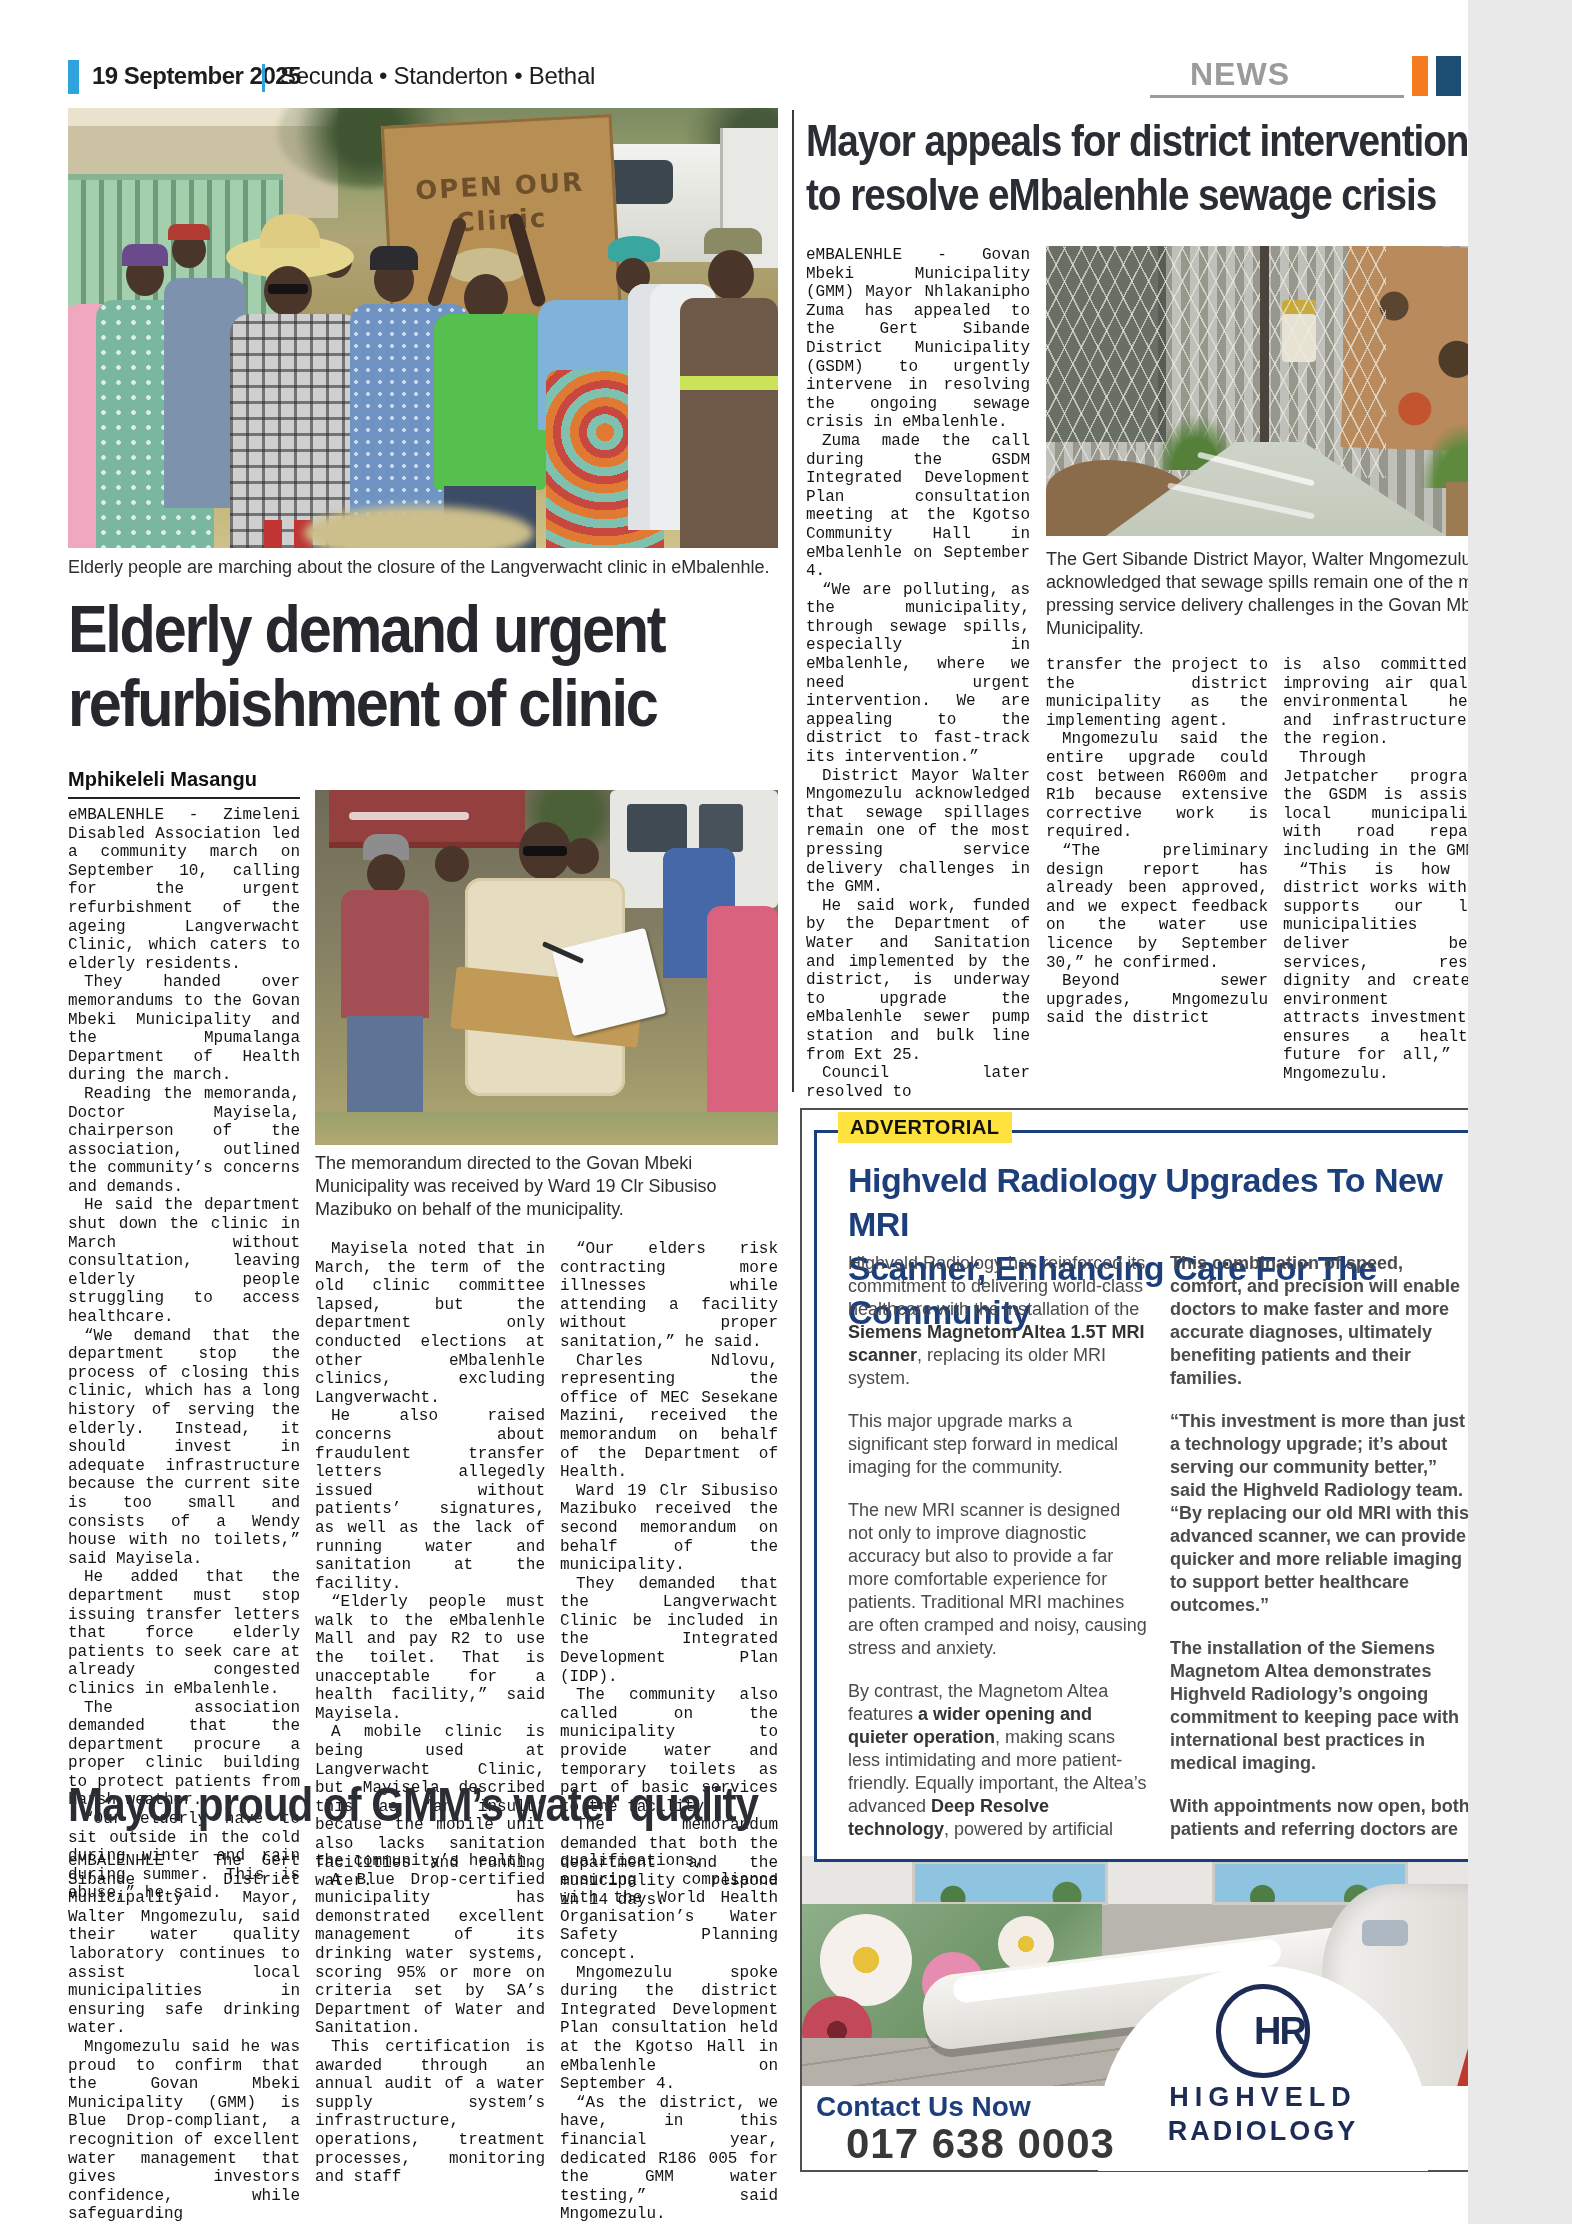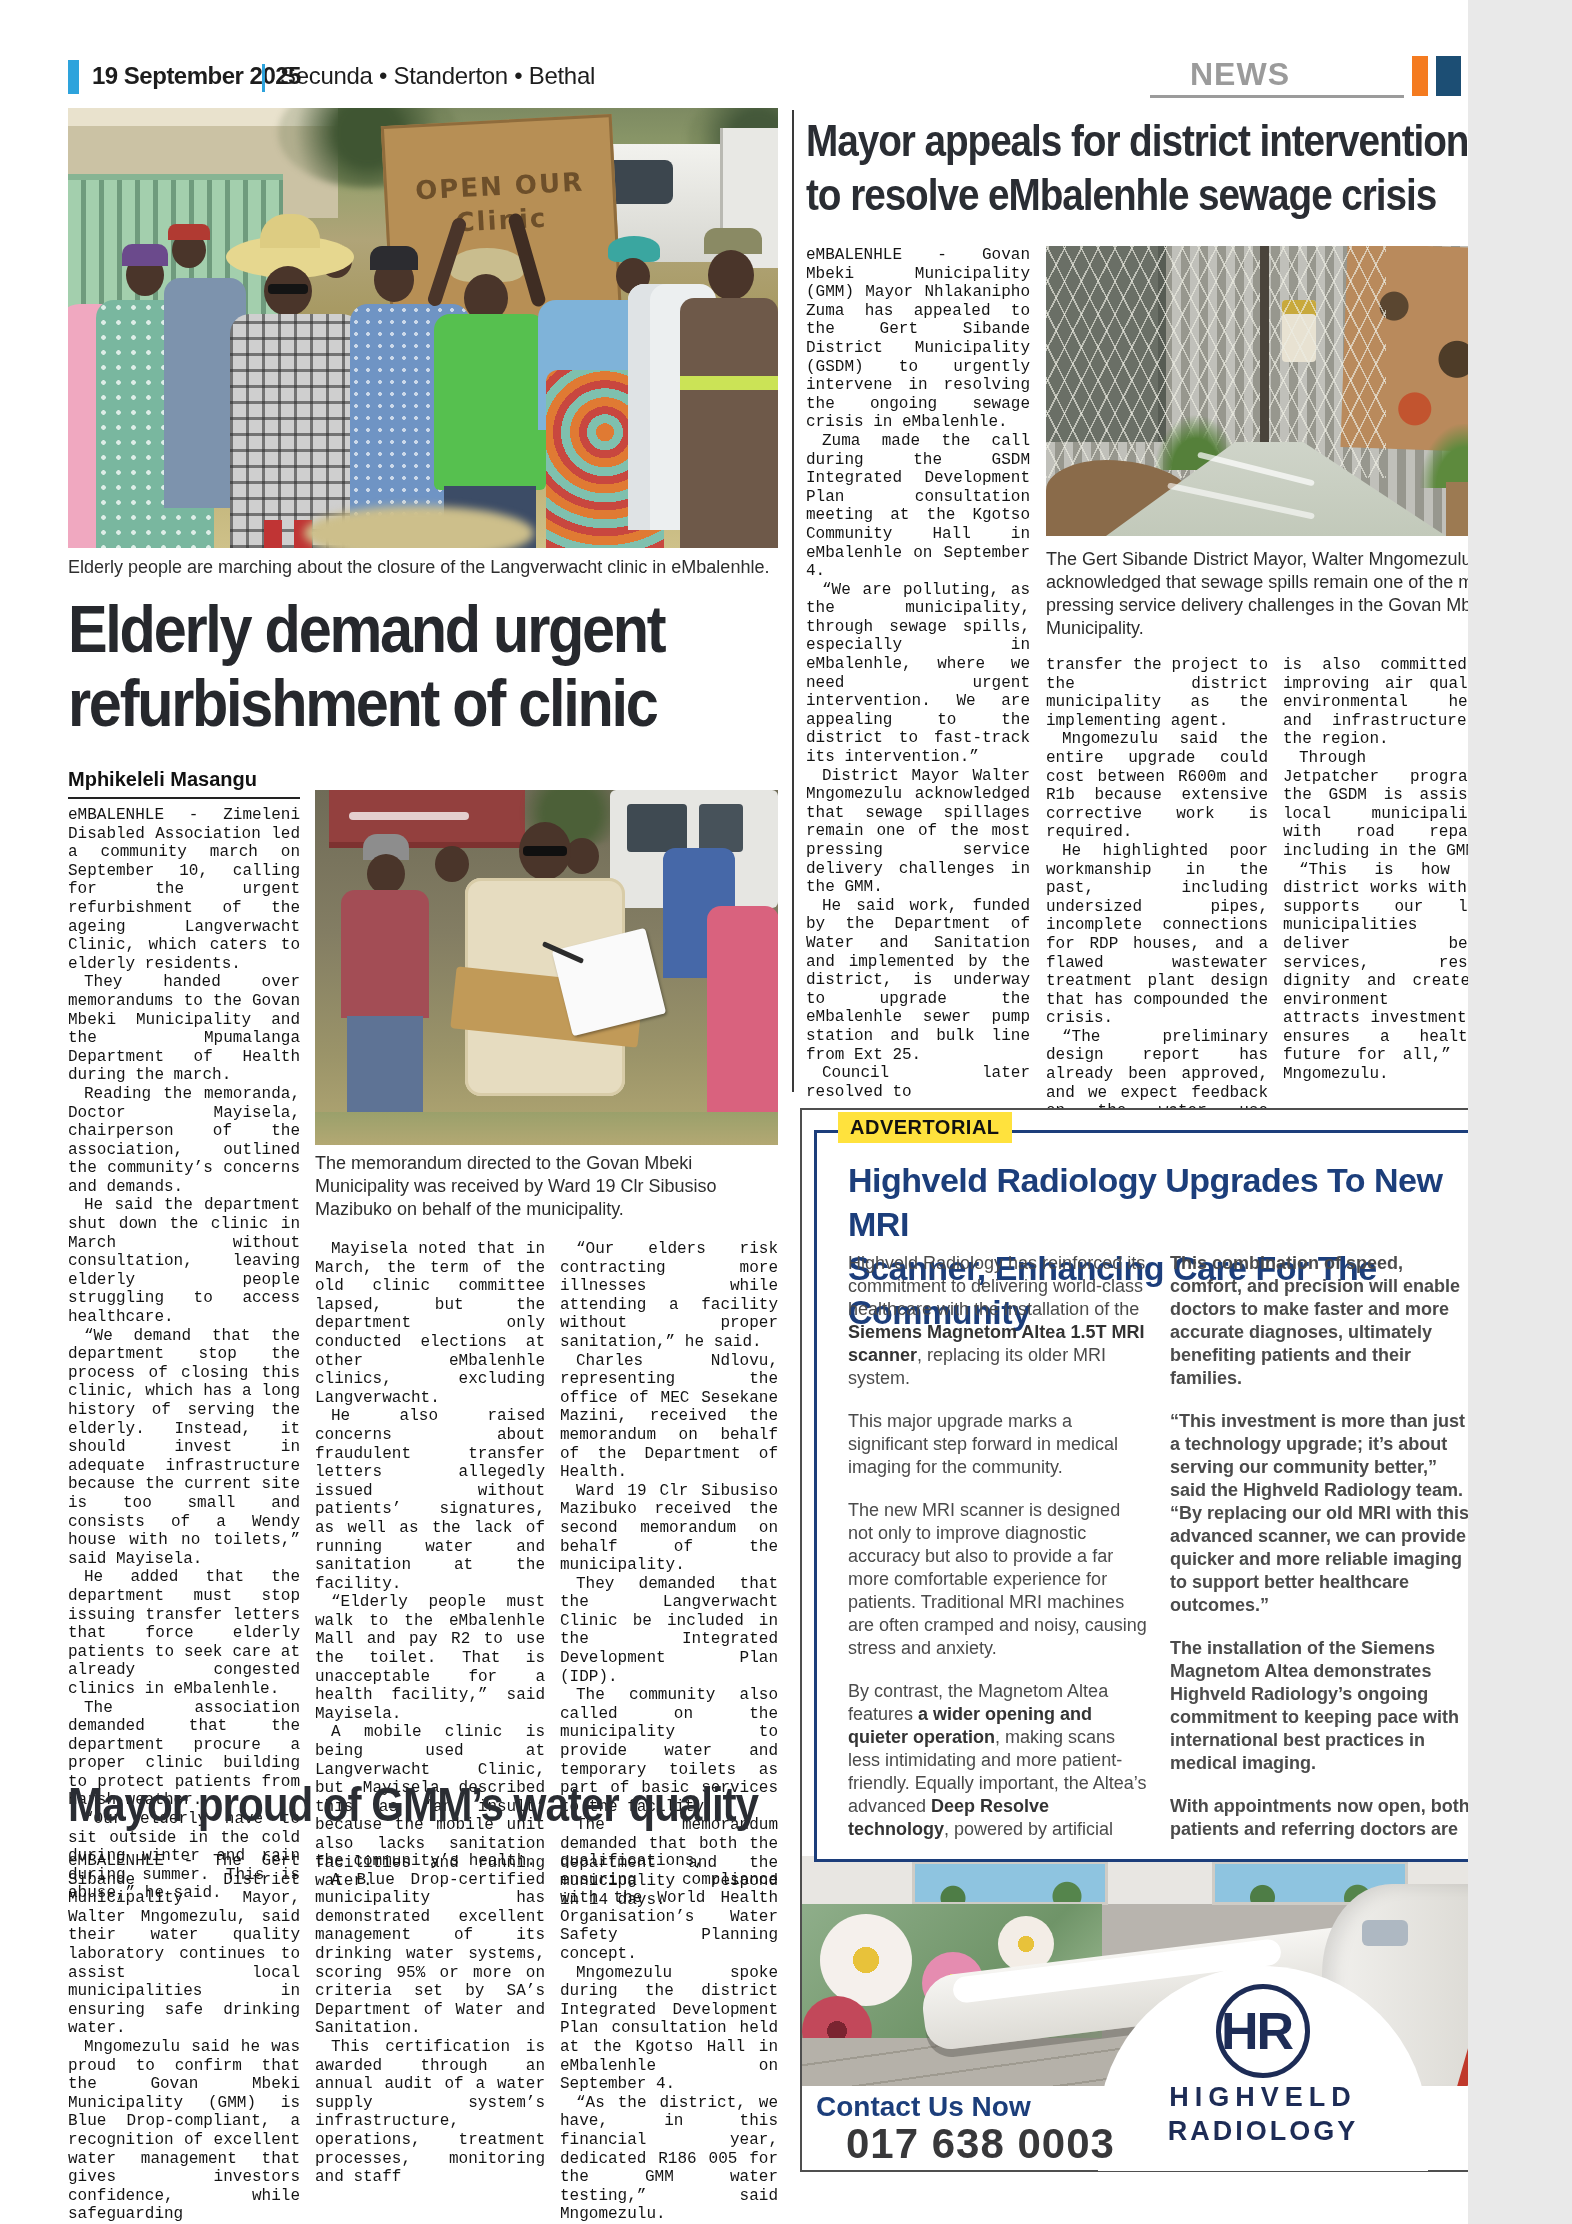--- a/index.html
+++ b/index.html
@@ -46,21 +46,21 @@
            color:#1c3e7b;letter-spacing:-.5px;}
   .adcol{font-size:18px;line-height:23px;color:#4b4b4b;}
   .adcol p{margin:0 0 20px;}
   .adcol b{color:#333;}
   .ad-contact{left:816px;top:2092px;font-size:28px;line-height:30px;font-weight:bold;color:#1c3e7b;}
   .ad-phone{left:846px;top:2122px;font-size:42px;line-height:44px;font-weight:bold;color:#38383a;
             letter-spacing:1px;}
   .brand-blob{left:1098px;top:1966px;width:330px;height:205px;background:#fff;
               border-radius:165px 165px 0 0;}
   .brand-circle{left:1216px;top:1984px;width:84px;height:84px;border:5px solid #1d2c56;
-                border-radius:50%;color:#1d2c56;font-size:52px;font-weight:bold;text-align:left;
+                border-radius:50%;color:#1d2c56;font-size:38px;font-weight:bold;text-align:right;
                 line-height:84px;letter-spacing:-2px;}
   .brand1{left:1098px;top:2082px;width:330px;text-align:center;font-size:27px;font-weight:600;
           color:#1d2c56;letter-spacing:6px;}
   .brand2{left:1098px;top:2116px;width:330px;text-align:center;font-size:27px;font-weight:600;
           color:#1d2c56;letter-spacing:3px;}
   .ad-band{left:802px;top:2086px;width:704px;height:80px;background:#fff;}
 
   
   .photo{overflow:hidden;}
   .p1{left:68px;top:108px;width:710px;height:440px;
@@ -250,21 +250,20 @@
     <div class="abs" style="left:60px;top:196px;width:340px;height:94px;background:linear-gradient(180deg,#cfd4c9,#c2c9ba);clip-path:polygon(38% 0,58% 0,100% 100%,0 100%);"></div>
     <div class="abs" style="left:150px;top:220px;width:120px;height:6px;background:rgba(255,255,255,.7);transform:rotate(14deg);border-radius:3px;"></div>
     <div class="abs" style="left:120px;top:252px;width:150px;height:6px;background:rgba(255,255,255,.6);transform:rotate(12deg);border-radius:3px;"></div>
     <div class="abs" style="left:400px;top:236px;width:62px;height:54px;background:#9c7a52;"></div>
   </div>
   <div class="abs caption" style="left:1046px;top:548px;width:462px;">The Gert Sibande District Mayor, Walter Mngomezulu, acknowledged that sewage spills remain one of the most pressing service delivery challenges in the Govan Mbeki Municipality.</div>
 
   <div class="abs art noind" style="left:1046px;top:656px;width:222px;height:440px;">
       <p>transfer the project to the district municipality as the implementing agent.</p>
       <p>Mngomezulu said the entire upgrade could cost between R600m and R1b because extensive corrective work is required.</p>
-      <p>He highlighted poor workmanship in the past, including undersized pipes, incomplete connections for RDP houses, and a flawed wastewater treatment plant design that has compounded the crisis.</p>
       <p>“The preliminary design report has already been approved, and we expect feedback on the water use licence by September 30,” he confirmed.</p>
       <p>Beyond sewer upgrades, Mngomezulu said the district</p>
     </div>
   <div class="abs art noind" style="left:1283px;top:656px;width:223px;height:440px;">
       <p>is also committed to improving air quality, environmental health and infrastructure in the region.</p>
       <p>Through its Jetpatcher programme, the GSDM is assisting local municipalities with road repairs, including in the GMM.</p>
       <p>“This is how the district works with and supports our local municipalities to deliver better services, restore dignity and create an environment that attracts investment and ensures a healthier future for all,” said Mngomezulu.</p>
     </div>
 
   <div class="abs ad-outer"></div>

